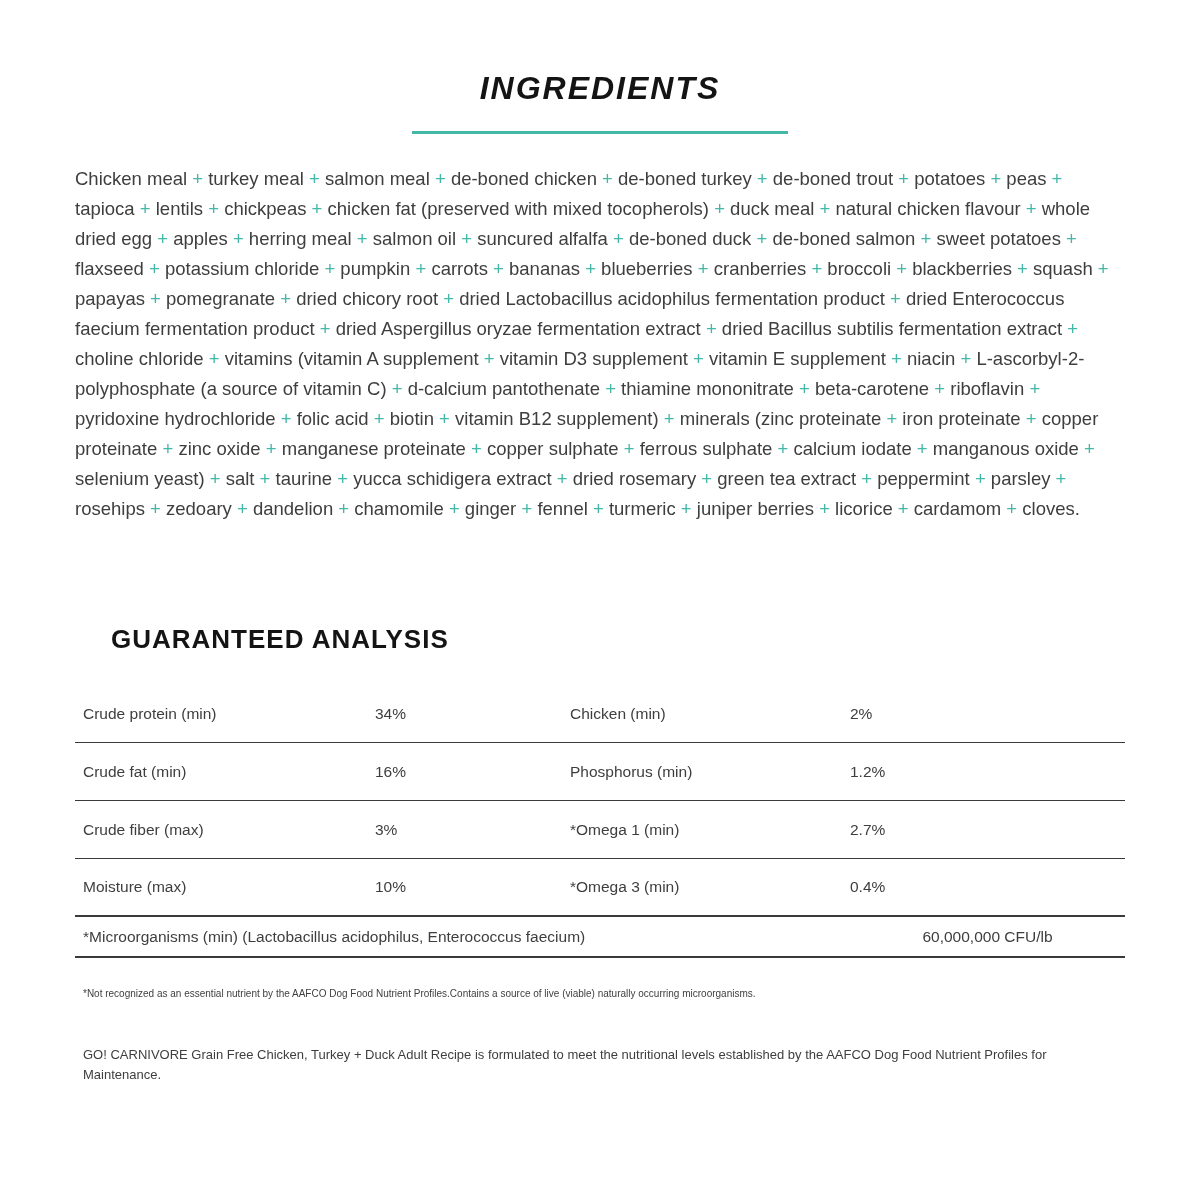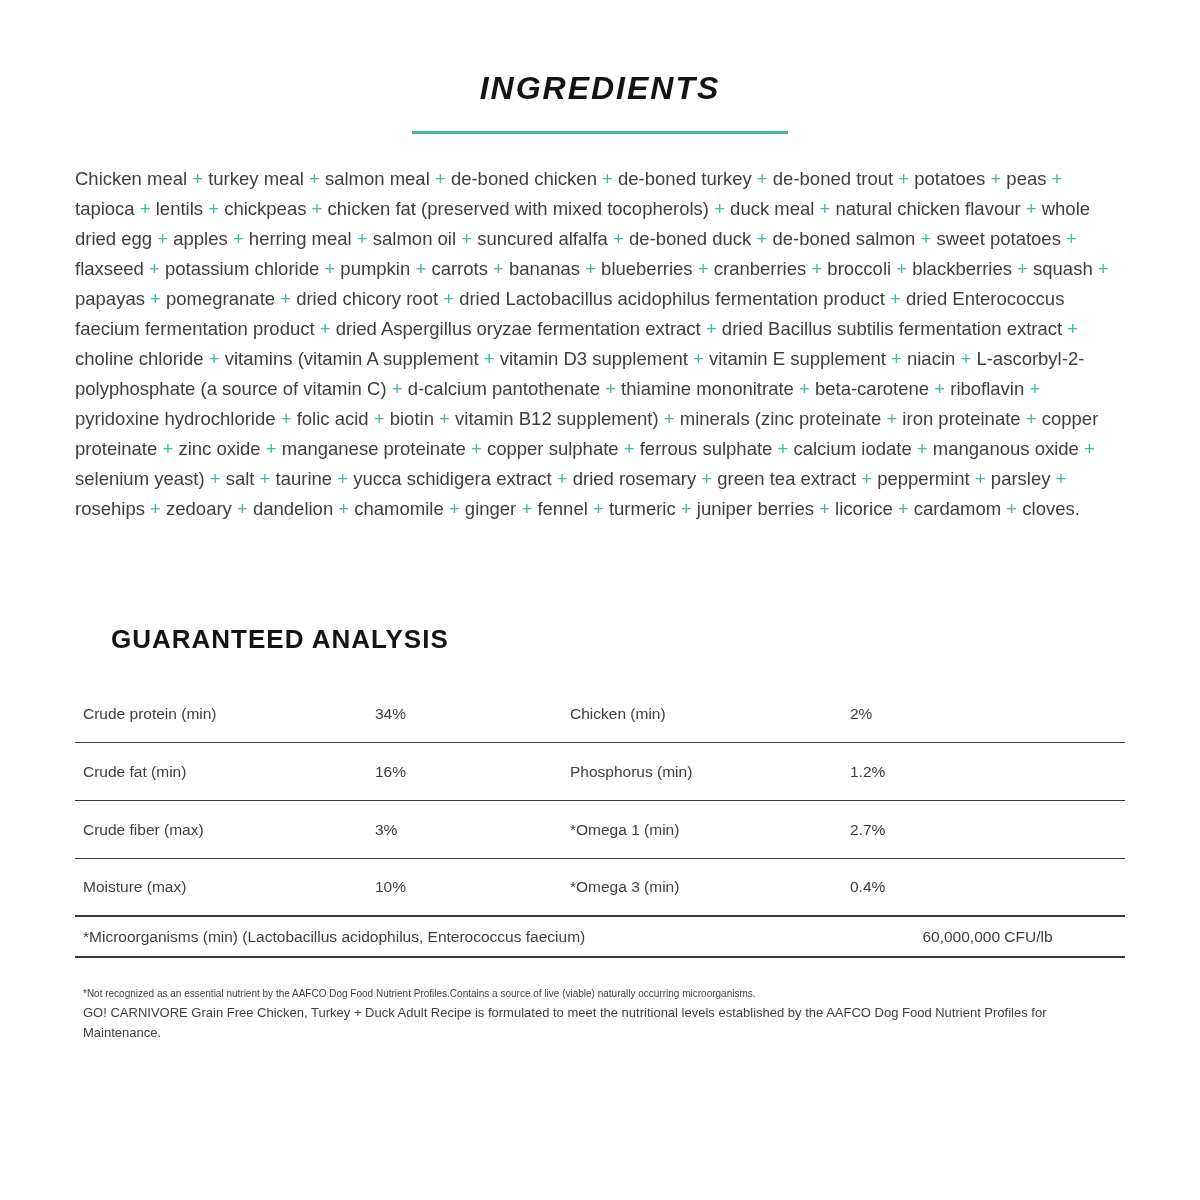--- a/index.html
+++ b/index.html
@@ -84,20 +84,21 @@
 
   
   .footnote {
     margin-top: 26px;
     font-size: 10px;
     line-height: 19px;
     color: var(--text);
     padding-left: 8px;
   }
   .formulation {
+    margin-top: 42px;
     font-size: 13px;
     line-height: 20px;
     color: var(--text);
     padding-left: 8px;
     max-width: 1040px;
   }
 </style>
 </head>
 <body>
 

